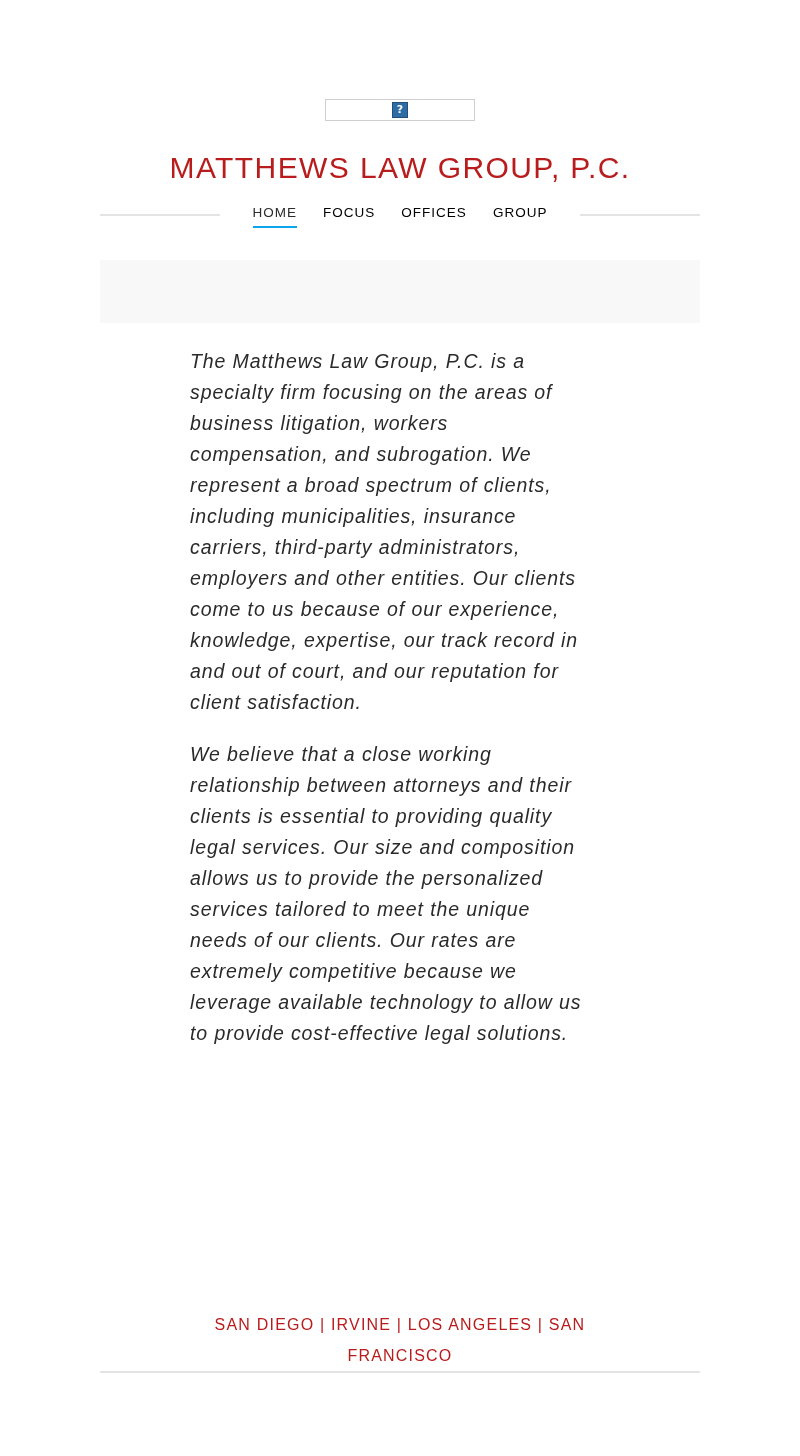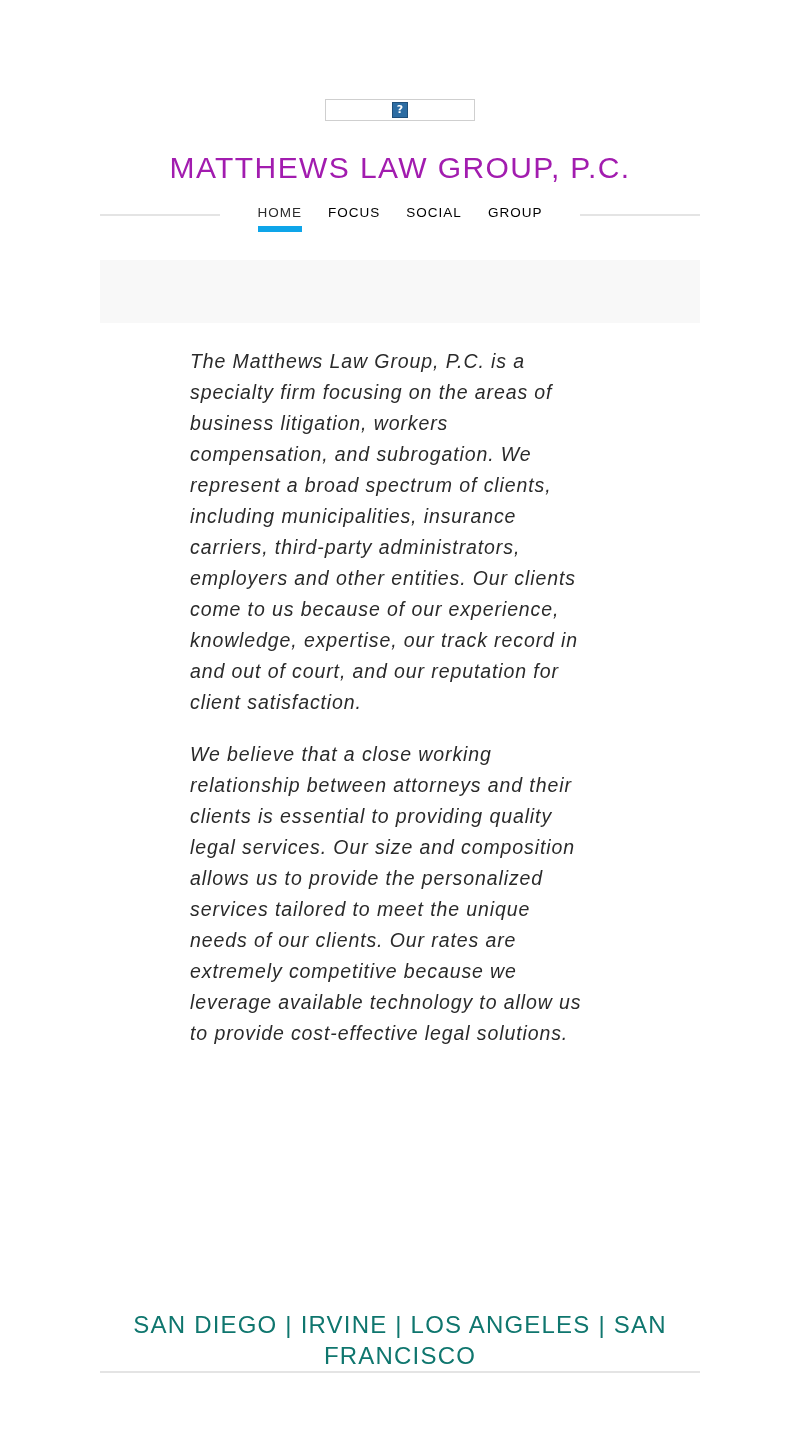--- a/index.html
+++ b/index.html
@@ -42,21 +42,21 @@
       box-sizing: content-box;
     }
     .site-title {
       position: absolute;
       left: 0;
       top: 148px;
       width: 800px;
       text-align: center;
       font-size: 30px;
       letter-spacing: 1.4px;
-      color: #a21caf;
+      color: #b91c1c;
       font-weight: normal;
       margin: 0;
       line-height: 40px;
     }
     .nav-row {
       position: absolute;
       left: 100px;
       top: 203px;
       width: 600px;
       height: 28px;
@@ -81,21 +81,21 @@
     .nav a {
       display: inline-block;
       text-decoration: none;
       color: #000000;
       margin: 0 13px;
       padding-bottom: 3px;
       line-height: 20px;
     }
     .nav a.active {
       color: #2b2b2b;
-      border-bottom: 6px solid #0ea5e9;
+      border-bottom: 2px solid #0ea5e9;
     }
     .banner {
       position: absolute;
       left: 100px;
       top: 260px;
       width: 600px;
       height: 63px;
       background: #f8f8f8;
     }
     .content {
@@ -112,24 +112,24 @@
       margin: 0 0 21px 0;
       white-space: pre-line;
       font-style: italic;
     }
     .locations {
       position: absolute;
       left: 100px;
       top: 1309px;
       width: 600px;
       text-align: center;
-      font-size: 24px;
+      font-size: 16px;
       line-height: 31px;
       letter-spacing: 1.2px;
-      color: #0f766e;
+      color: #b91c1c;
       white-space: pre-line;
     }
     .footer-line {
       position: absolute;
       left: 100px;
       top: 1371px;
       width: 600px;
       height: 2px;
       background: #e4e4e4;
     }
@@ -140,21 +140,21 @@
 <div class="logo-box">
   <span class="broken-img">?</span>
 </div>
 
 <h1 class="site-title">MATTHEWS LAW GROUP, P.C.</h1>
 
 <div class="nav-row">
   <div class="nav-line left"></div>
   <div class="nav-line right"></div>
   <nav class="nav">
-    <a class="active" href="#">HOME</a><a href="#">FOCUS</a><a href="#">SOCIAL</a><a href="#">GROUP</a>
+    <a class="active" href="#">HOME</a><a href="#">FOCUS</a><a href="#">OFFICES</a><a href="#">GROUP</a>
   </nav>
 </div>
 
 <div class="banner"></div>
 
 <div class="content">
   <p>The Matthews Law Group, P.C. is a
 specialty firm focusing on the areas of
 business litigation, workers
 compensation, and subrogation.  We

